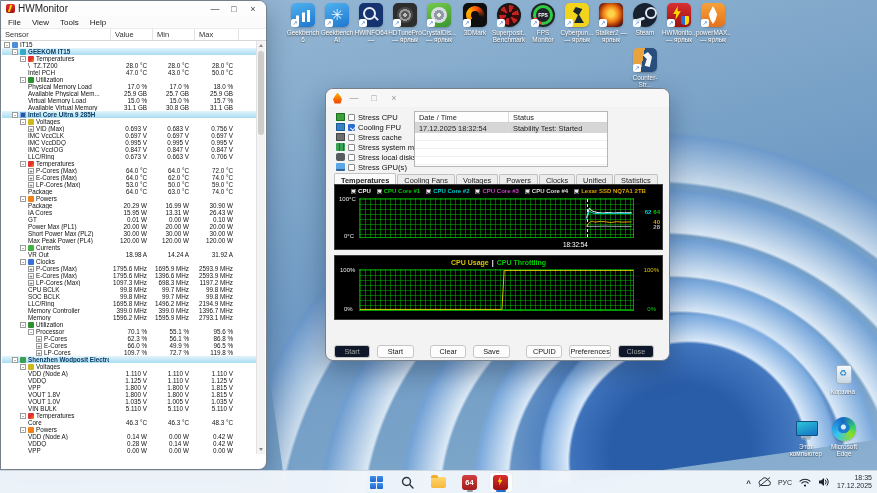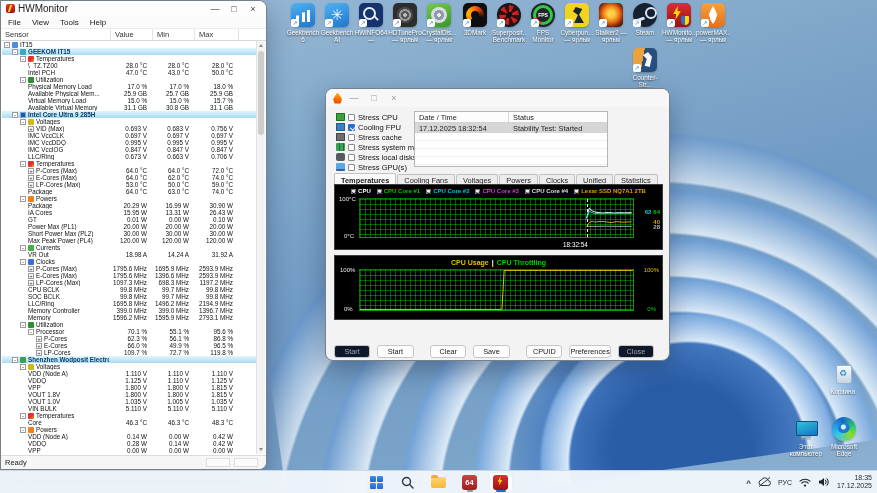--- a/index.html
+++ b/index.html
@@ -913,26 +913,20 @@
       </div>
     <div class="hwm-scroll">
       <div class="sb-arrow up">
           <i></i>
         </div>
       <div class="thumb"></div>
       <div class="sb-arrow down">
           <i></i>
         </div>
     </div>
-    <div class="hwm-status">
-      <span>Ready</span>
-      <span class="sp"></span>
-      <span class="pane"></span>
-      <span class="pane"></span>
-    </div>
   </div>
 
   <div class="win" id="aida">
     <div class="aida-title">
       <span class="flame"></span>
       <span class="ctl">—</span>
       <span class="ctl">□</span>
       <span class="ctl">×</span>
     </div>
     <div class="stress" id="stress">

